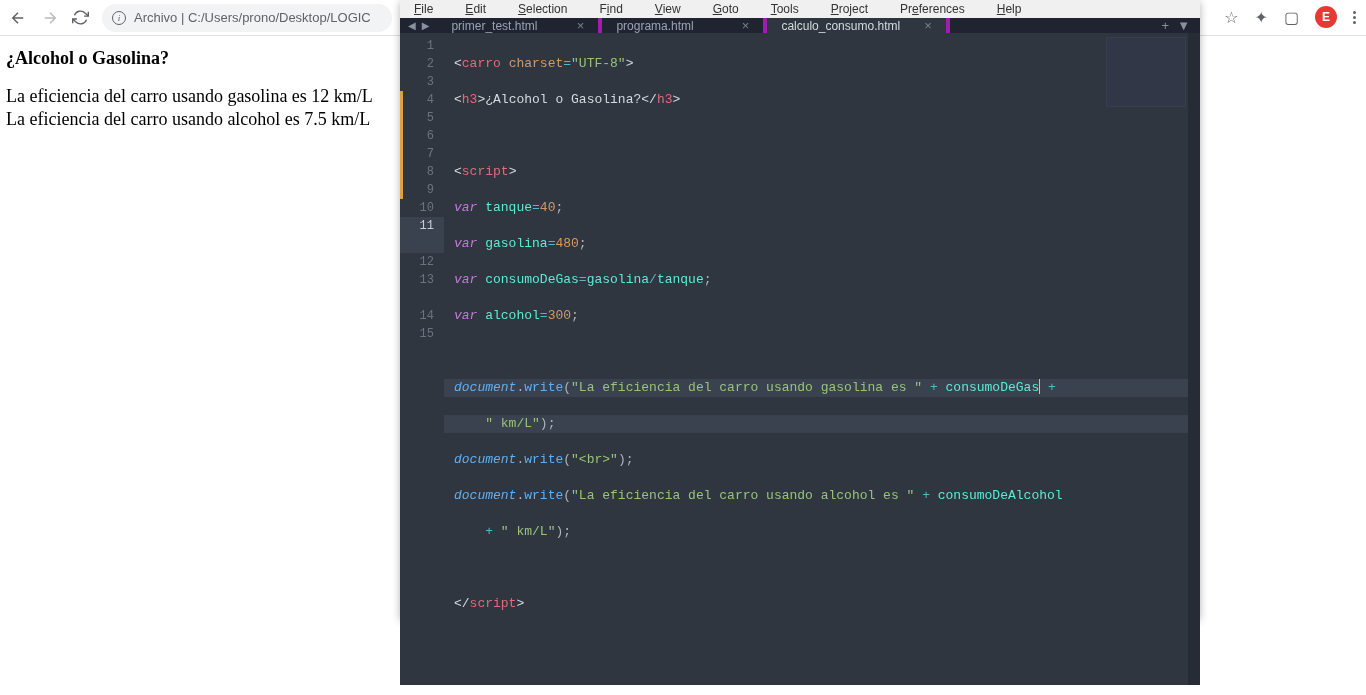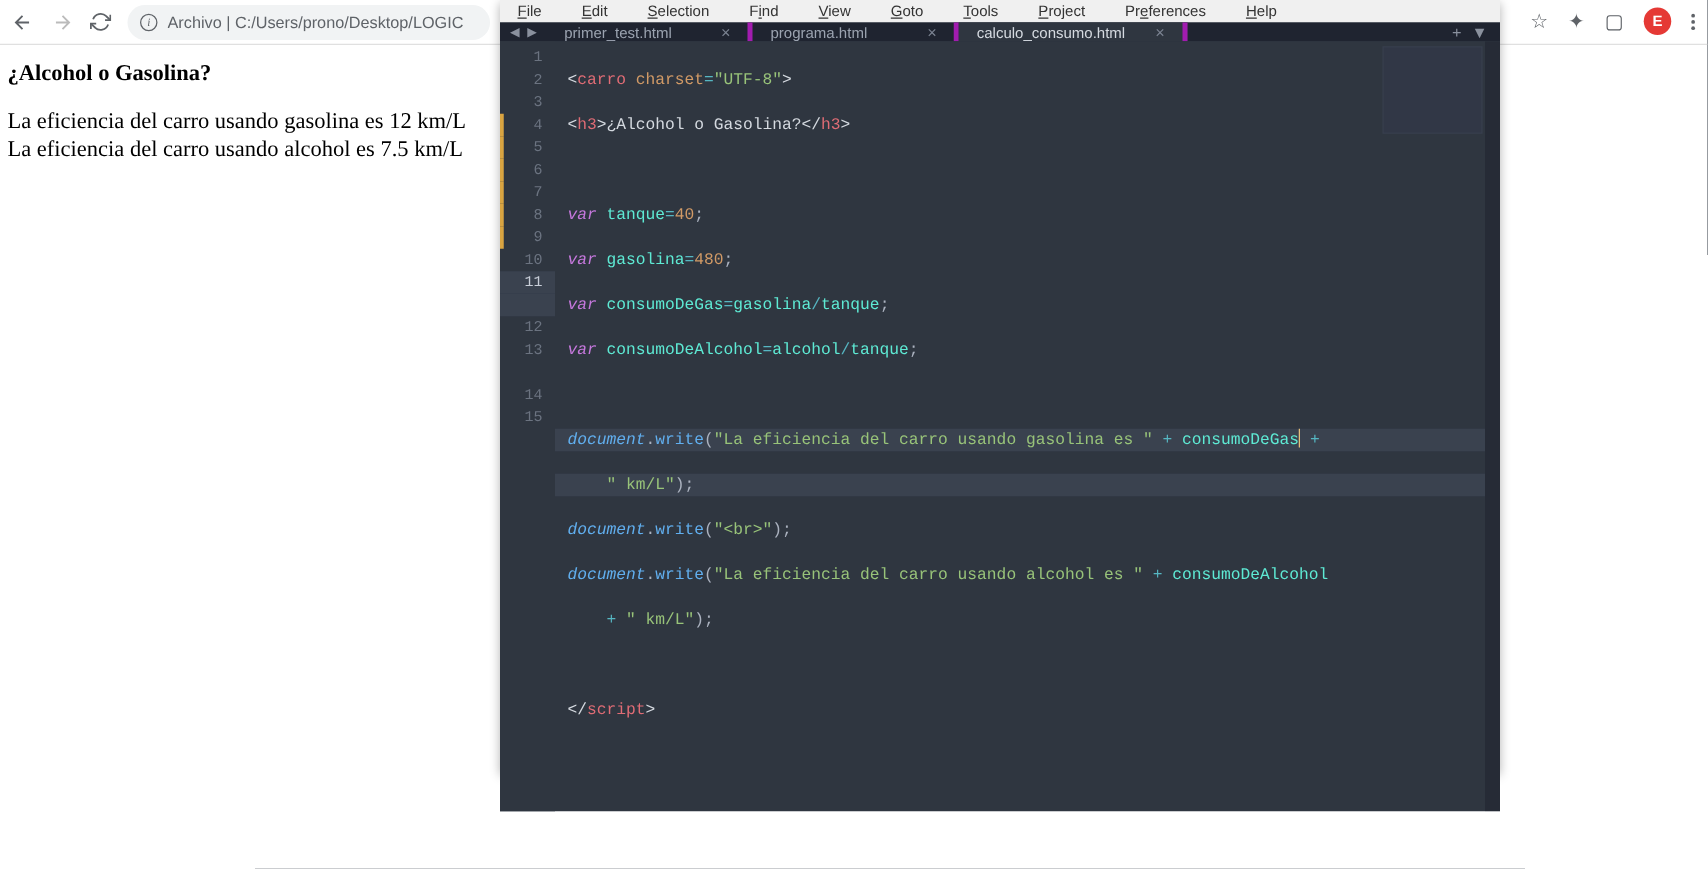--- a/index.html
+++ b/index.html
@@ -166,24 +166,25 @@
       <div class="ln">12</div>
       <div class="ln">13</div>
       <div class="ln">&nbsp;</div>
       <div class="ln">14</div>
       <div class="ln">15</div>
     </div>
     <div class="code-area">
 <div class="code-line"><span class="tag-br">&lt;</span><span class="tag-name">carro</span> <span class="attr">charset</span><span class="op">=</span><span class="str">"UTF-8"</span><span class="tag-br">&gt;</span></div>
 <div class="code-line"><span class="tag-br">&lt;</span><span class="tag-name">h3</span><span class="tag-br">&gt;</span><span class="txt">¿Alcohol o Gasolina?</span><span class="tag-br">&lt;/</span><span class="tag-name">h3</span><span class="tag-br">&gt;</span></div>
 <div class="code-line"></div>
+<div class="code-line"><span class="tag-br">&lt;</span><span class="tag-name">script</span><span class="tag-br">&gt;</span></div>
 <div class="code-line"><span class="kw">var</span> <span class="var">tanque</span><span class="op">=</span><span class="num">40</span><span class="punct">;</span></div>
 <div class="code-line"><span class="kw">var</span> <span class="var">gasolina</span><span class="op">=</span><span class="num">480</span><span class="punct">;</span></div>
 <div class="code-line"><span class="kw">var</span> <span class="var">consumoDeGas</span><span class="op">=</span><span class="var">gasolina</span><span class="op">/</span><span class="var">tanque</span><span class="punct">;</span></div>
-<div class="code-line"><span class="kw">var</span> <span class="var">consumoDeAlcohol</span><span class="op">=</span><span class="var">alcohol</span><span class="op">/</span><span class="var">tanque</span><span class="punct">;</span></div>
+<div class="code-line"><span class="kw">var</span> <span class="var">alcohol</span><span class="op">=</span><span class="num">300</span><span class="punct">;</span></div>
 <div class="code-line"></div>
 <div class="code-line hl"><span class="obj">document</span><span class="punct">.</span><span class="fn">write</span><span class="punct">(</span><span class="str">"La eficiencia del carro usando gasolina es "</span> <span class="op">+</span> <span class="var">consumoDeGas</span><span class="cursor"></span> <span class="op">+</span></div>
 <div class="code-line hl">    <span class="str">" km/L"</span><span class="punct">);</span></div>
 <div class="code-line"><span class="obj">document</span><span class="punct">.</span><span class="fn">write</span><span class="punct">(</span><span class="str">"&lt;br&gt;"</span><span class="punct">);</span></div>
 <div class="code-line"><span class="obj">document</span><span class="punct">.</span><span class="fn">write</span><span class="punct">(</span><span class="str">"La eficiencia del carro usando alcohol es "</span> <span class="op">+</span> <span class="var">consumoDeAlcohol</span></div>
 <div class="code-line">    <span class="op">+</span> <span class="str">" km/L"</span><span class="punct">);</span></div>
 <div class="code-line"></div>
 <div class="code-line"><span class="tag-br">&lt;/</span><span class="tag-name">script</span><span class="tag-br">&gt;</span></div>
       <div class="minimap"></div>
       <div class="scrollbar-v"></div>

